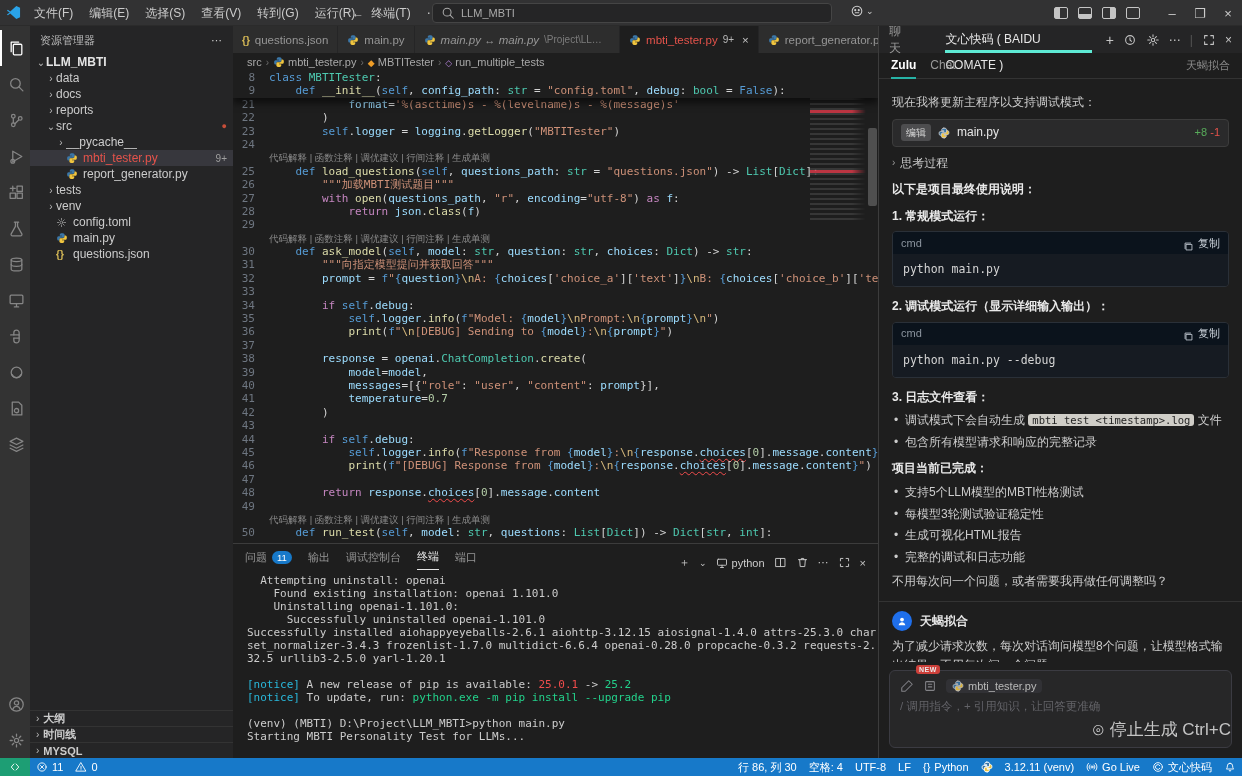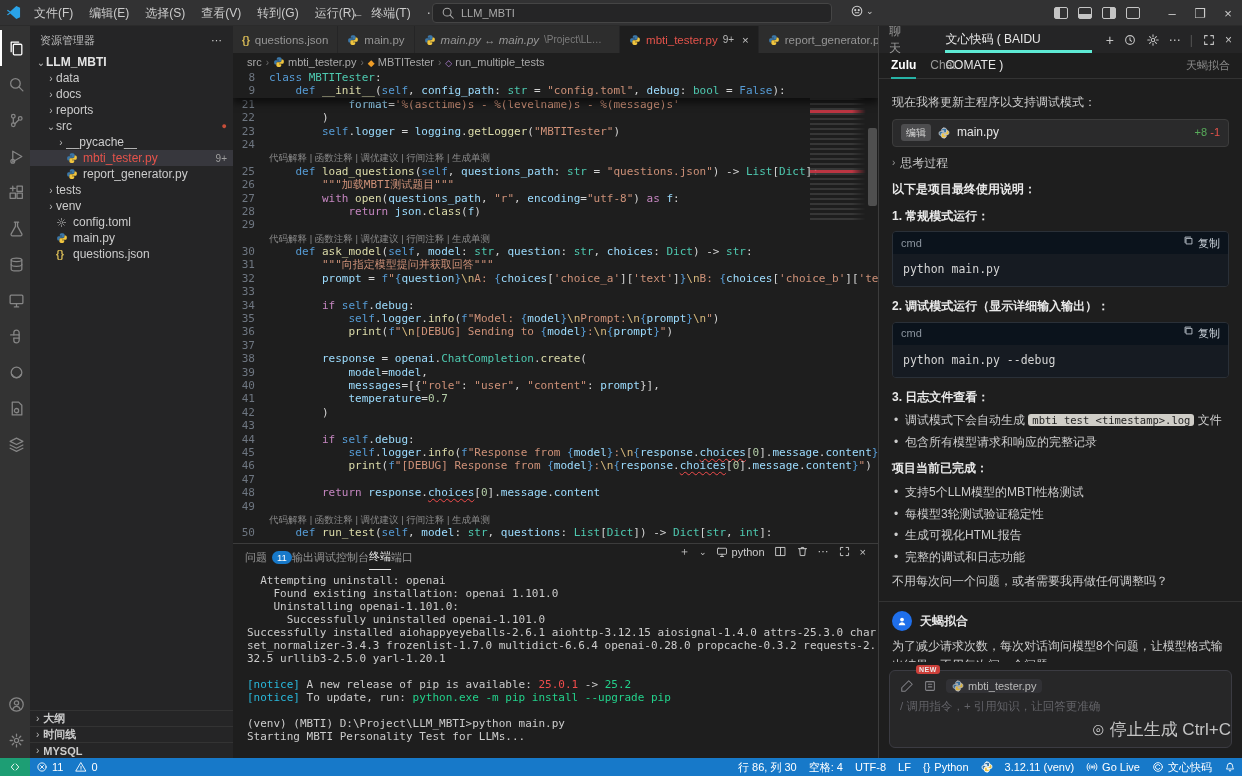--- a/index.html
+++ b/index.html
@@ -82,21 +82,21 @@
   .tk-e{color:#d7ba7d}.tk-v{color:#9cdcfe}.tk-n{color:#b5cea8}.tk-p{color:#d4d4d4}
   .tk-verr{color:#9cdcfe; text-decoration:underline; text-decoration-style:wavy; text-decoration-color:#f14c4c; text-underline-offset:2px; text-decoration-thickness:1px;}
   .minimap { position:absolute; top:2px; right:12px; width:56px; height:150px; z-index:2; opacity:.85;
     background:repeating-linear-gradient(to bottom,#3c3c3c 0 2px,transparent 2px 5px);
     -webkit-mask-image:linear-gradient(to right,#000 75%,transparent); mask-image:linear-gradient(to right,#000 75%,transparent); }
   .mm-red { position:absolute; left:0; right:0; height:3px; background:#d73a49; }
   .vscroll { position:absolute; top:57px; right:1px; width:9px; height:78px; background:#4f4f4f; border-radius:2px; z-index:4; }
 
   
   .panel { height:215px; border-top:1px solid #3c3c3c; display:flex; flex-direction:column; background:#1e1e1e; }
-  .panel-head { height:26px; display:flex; align-items:flex-start; padding:0 12px; font-size:11px; color:#969696; flex:none; }
+  .panel-head { height:26px; display:flex; align-items:flex-end; padding:0 12px; gap:16px; font-size:11px; color:#969696; flex:none; }
   .ptab { display:flex; align-items:center; gap:5px; height:26px; text-transform:uppercase; }
   .ptab.active { color:#e7e7e7; border-bottom:1px solid #e7e7e7; }
   .ptab .pbadge { background:#1779c9; color:#fff; border-radius:8px; font-size:9.5px; padding:0 5px; line-height:13px; }
   .panel-actions { margin-left:auto; display:flex; align-items:center; gap:9px; color:#c5c5c5; }
   .panel-actions .pychip { display:flex; align-items:center; gap:4px; font-size:11px; color:#cccccc; }
   .panel-body { flex:1; overflow:hidden; padding:4px 0 4px 14px; font-family:"DejaVu Sans Mono",monospace; font-size:11px; line-height:13px; color:#cccccc; }
   .tline { white-space:pre-wrap; word-break:break-all; }
   .tm-c{color:#29b8db}.tm-r{color:#f14c4c}.tm-g{color:#23d18b}
 
   
@@ -115,21 +115,21 @@
   .edit-card { height:28px; background:#2a2a2b; border:1px solid #3c3c3c; border-radius:4px; display:flex; align-items:center;
     gap:7px; padding:0 8px; margin:7px 0; }
   .edit-card .ebadge { background:#4d4d4f; color:#d8d8d8; font-size:10px; border-radius:3px; padding:1px 5px; }
   .edit-card .fname { color:#e6e6e6; }
   .edit-card .diff { margin-left:auto; font-size:11px; }
   .add { color:#57ab5a; } .del { color:#e5534b; }
   .think { display:flex; align-items:center; gap:5px; color:#c8c8c8; margin:7px 0; }
   .think .chev { font-size:10px; color:#9a9a9a; }
   .codeblock { border-radius:4px; overflow:hidden; margin:6px 0 10px; border:1px solid #2a3038; }
   .cb-head { height:22px; background:#0b131c; display:flex; align-items:center; padding:0 8px; font-size:11px; color:#8b949e; }
-  .cb-copy { margin-left:auto; display:flex; align-items:flex-start; gap:4px; color:#c9d1d9; }
+  .cb-copy { margin-left:auto; display:flex; align-items:flex-end; gap:4px; color:#c9d1d9; }
   .cb-copy .ic svg { width:11px; height:11px; }
   .cb-body { background:#161b22; padding:7px 10px; font-family:"DejaVu Sans Mono",monospace; font-size:11.5px; color:#d4d4d4; }
   ul.bl { list-style:none; margin:2px 0 6px; }
   ul.bl li { position:relative; padding-left:13px; margin:3px 0; }
   ul.bl li::before { content:"•"; position:absolute; left:2px; color:#cccccc; }
   .inlinecode { background:#cfcdc7; color:#1f1f1f; border-radius:3px; padding:0 4px; font-family:"DejaVu Sans Mono",monospace; font-size:10.5px; }
   .msg-sep { border-top:1px solid #333; margin:10px -13px 9px; }
   .msg-head { display:flex; align-items:center; gap:8px; margin:4px 0 6px; }
   .avatar { width:20px; height:20px; border-radius:50%; background:#1f6feb; color:#fff; display:flex; align-items:center; justify-content:center; flex:none; }
   .avatar svg { width:12px; height:12px; }

